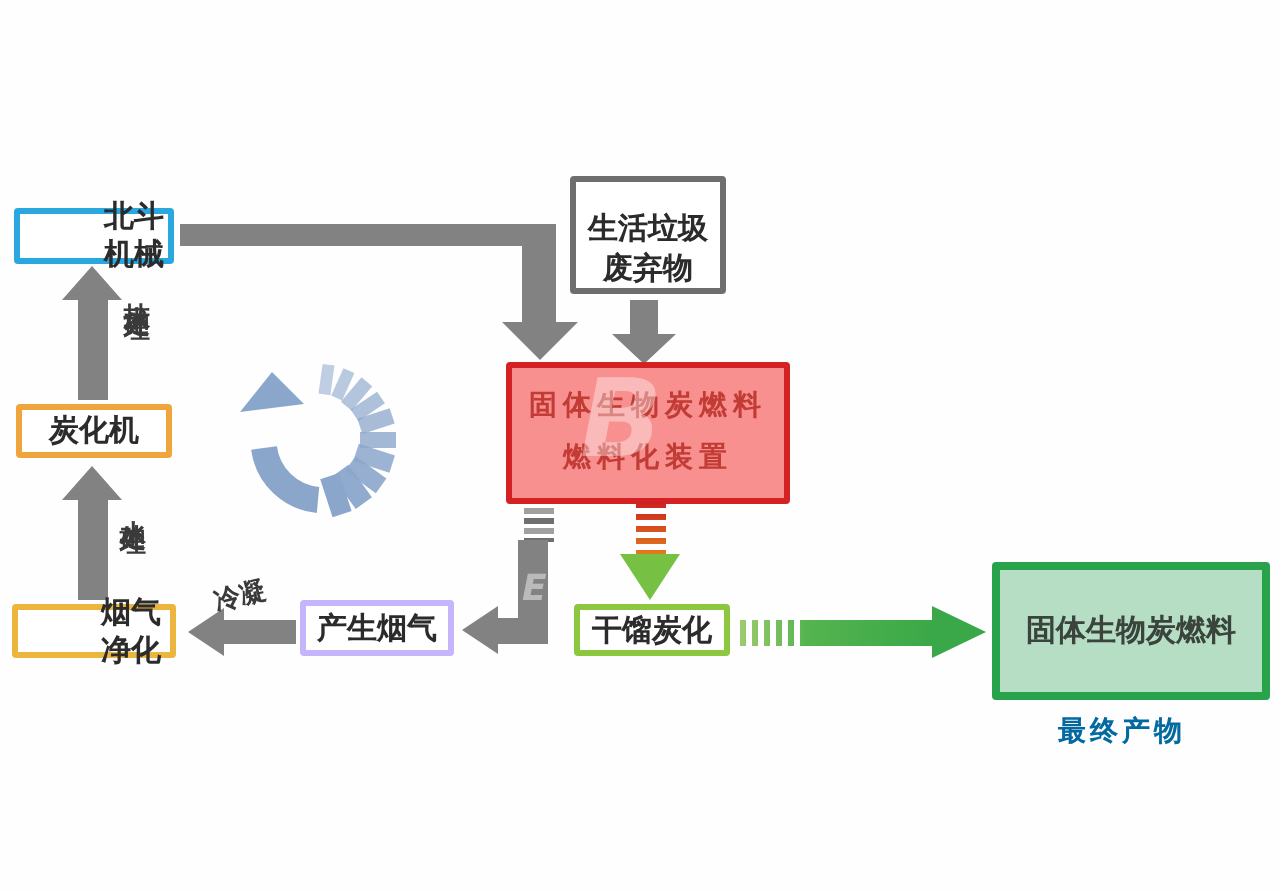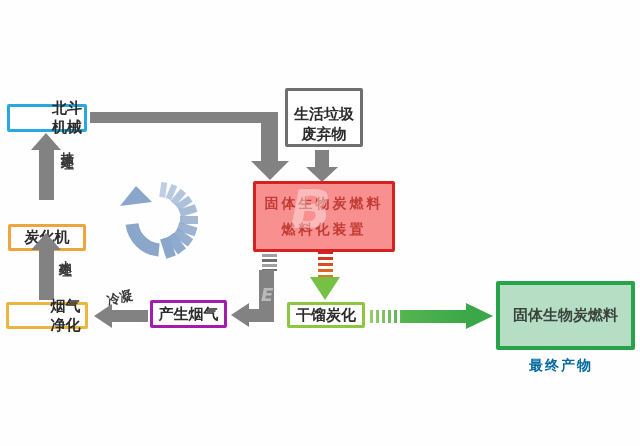--- a/index.html
+++ b/index.html
@@ -6,23 +6,23 @@
   #stage{
     position:relative;width:640px;height:446px;background:#fefefe;
     font-family:"DejaVu Sans","Liberation Sans",sans-serif;overflow:hidden;
   }
   .node{
     position:absolute;display:flex;align-items:center;justify-content:center;
     background:#fff;color:#2b2b2b;font-weight:700;font-size:15px;
     text-align:center;box-sizing:border-box;border-radius:2px;line-height:1.25;
   }
   .node.blue   {border:3px solid #29a8e0;padding-left:40px;}
-  .node.orange {border:3px solid #f0a53c;margin-top:22px;}
+  .node.orange {border:3px solid #f0a53c;}
   .node.amber  {border:3px solid #ecb53e;}
-  .node.teal   {border:3px solid #a21caf;}
+  .node.teal   {border:3px solid #c4b5fd;}
   .node.gray   {border:3px solid #6e6e6e;}
   .node.lime   {border:3px solid #8dc63f;}
   .node.red{
     border:3px solid #d42222;background:#f99090;color:#c23b35;
     letter-spacing:3px;font-size:14px;flex-direction:column;gap:9px;
   }
   .node.green{
     border:4px solid #28a34c;background:#b6dec5;color:#3a443c;
     flex-direction:column;gap:6px;font-size:15px;
   }

